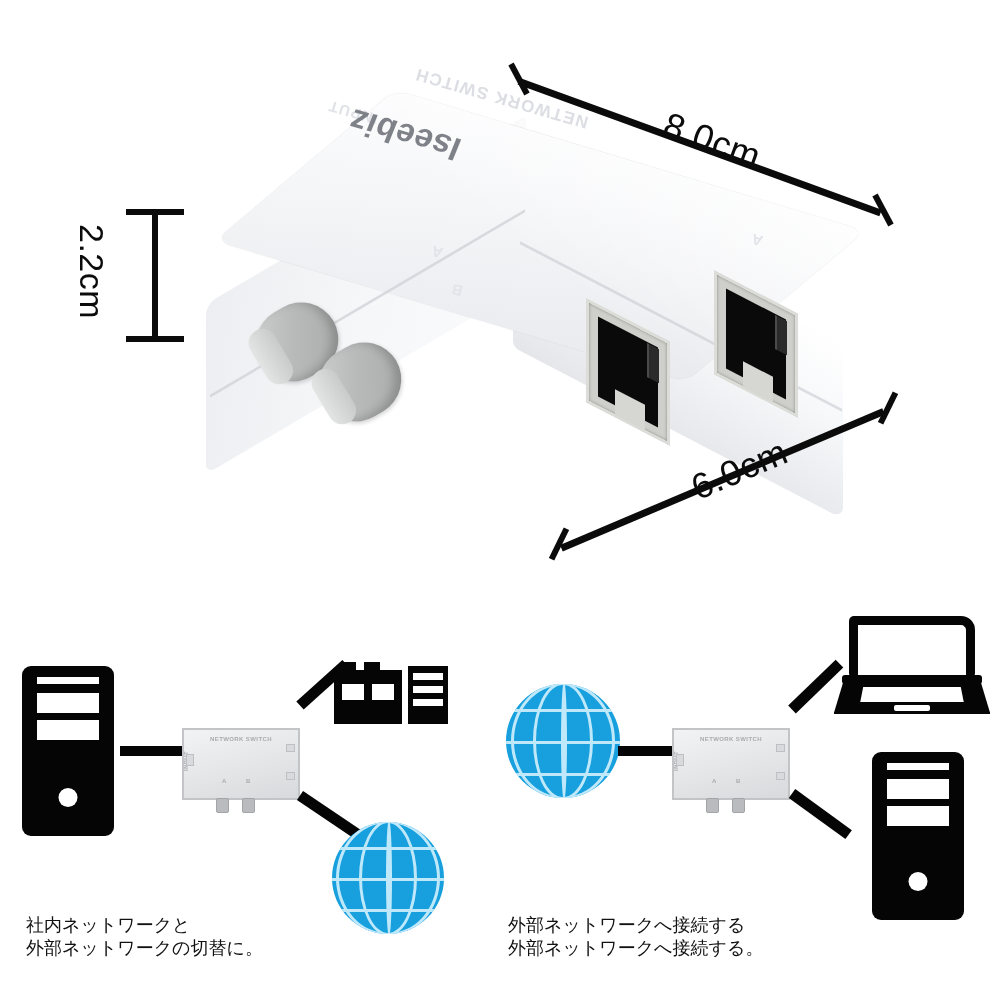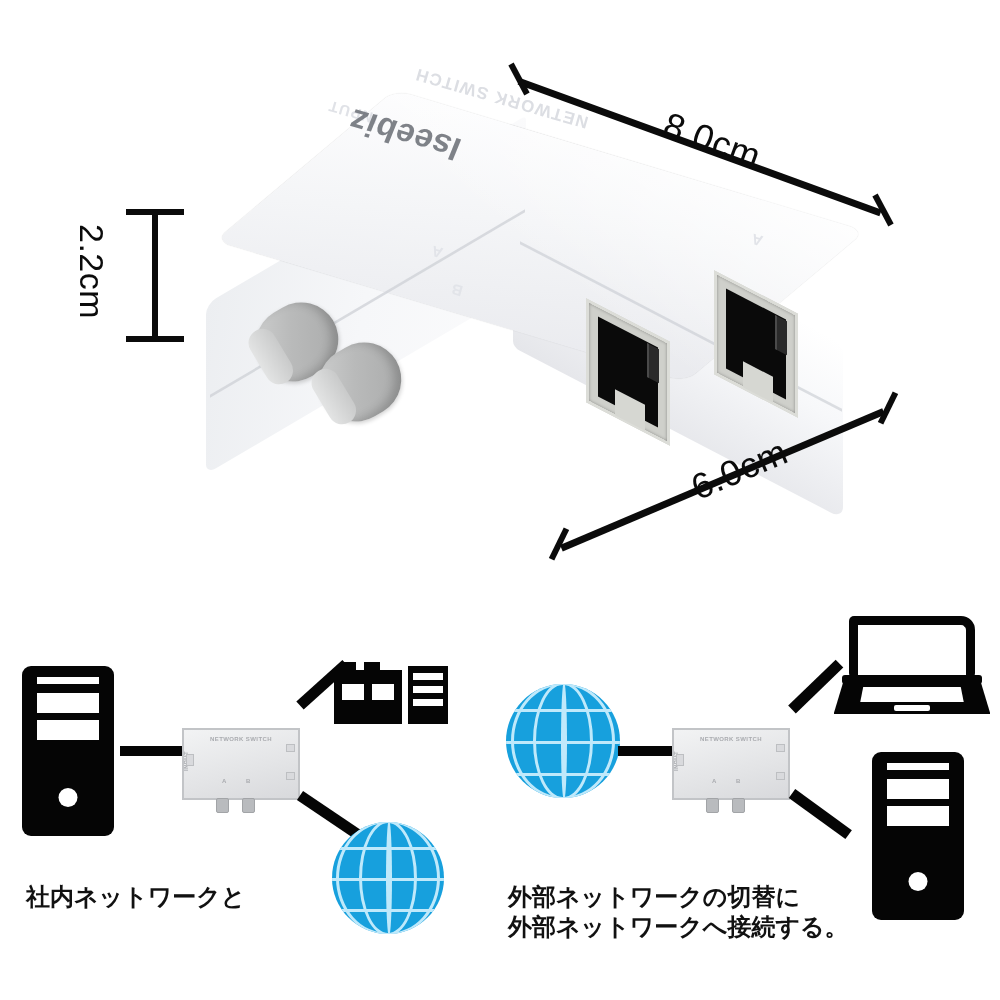--- a/index.html
+++ b/index.html
@@ -212,24 +212,25 @@
   .mini-switch .inport {
     position: absolute; left: 4px; width: 8px; height: 12px;
     background: #d9dadd; border: 1px solid #bdbfc2;
   }
 
   
   .wire { position: absolute; background: #050505; }
 
   
   .caption {
-    position: absolute; color: #111; font-weight: 700;
+    position: absolute; color: #111; font-weight: 400;
     font-family: "DejaVu Sans", "Liberation Sans", sans-serif;
-    font-size: 24px; line-height: 1.25; letter-spacing: 0px;
+    font-size: 18px; line-height: 1.25; letter-spacing: 0px;
     white-space: nowrap;
+    margin-top: 32px;
   }
   #caption-left { left: 26px; top: 882px; }
   #caption-right { left: 508px; top: 882px; }
 </style>
 </head>
 <body>
 
 <div id="page">
 
   <div id="product-section">
@@ -374,19 +375,20 @@
         <div class="slot" style="top:11px; width:68%; height:7px;"></div>
         <div class="slot" style="top:27px; width:68%; height:20px;"></div>
         <div class="slot" style="top:54px; width:68%; height:20px;"></div>
         <div class="pwr" style="top:120px; width:19px; height:19px;"></div>
       </div>
     </div>
   </div>
 
   <div class="caption" id="caption-left">
     <div>社内ネットワークと</div>
+    <div>外部ネットワークの切替に。</div>
   </div>
   <div class="caption" id="caption-right">
-    <div>外部ネットワークの切替に</div>
+    <div>外部ネットワークへ接続する</div>
     <div>外部ネットワークへ接続する。</div>
   </div>
 
 </div>
 
 </body></html>

